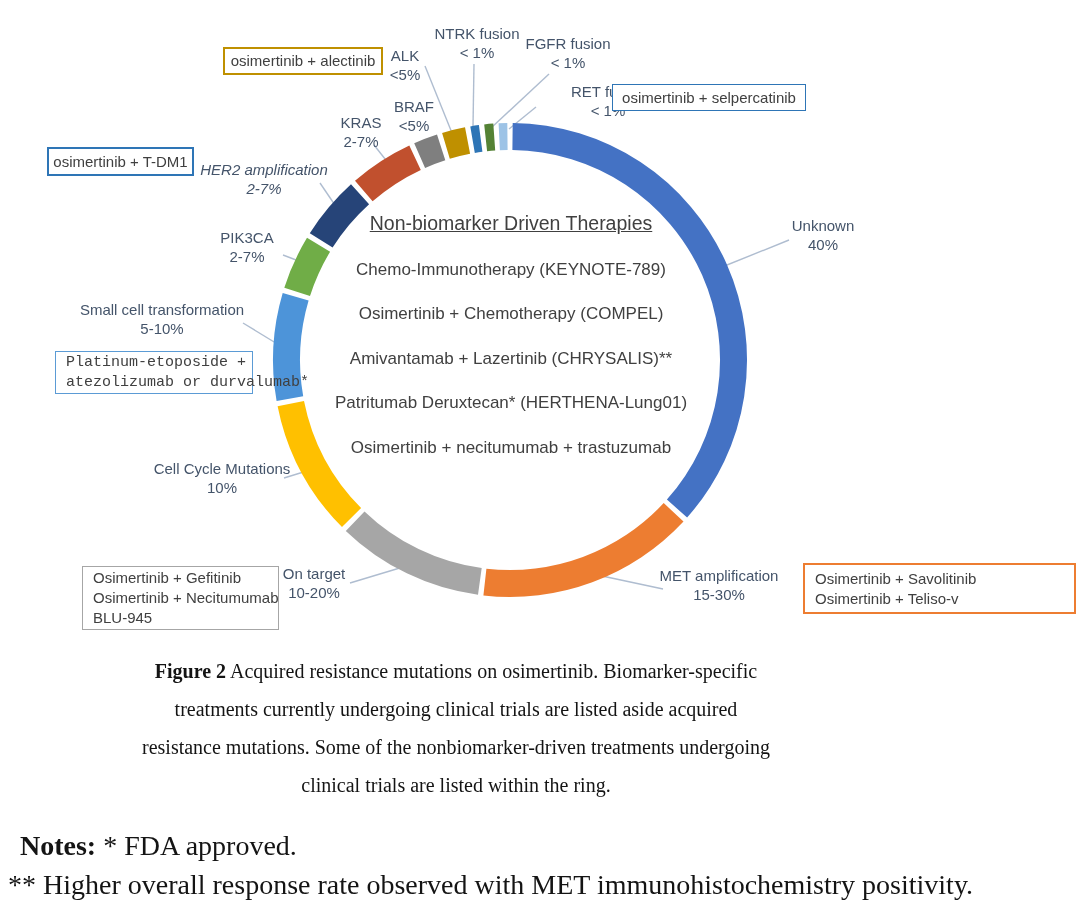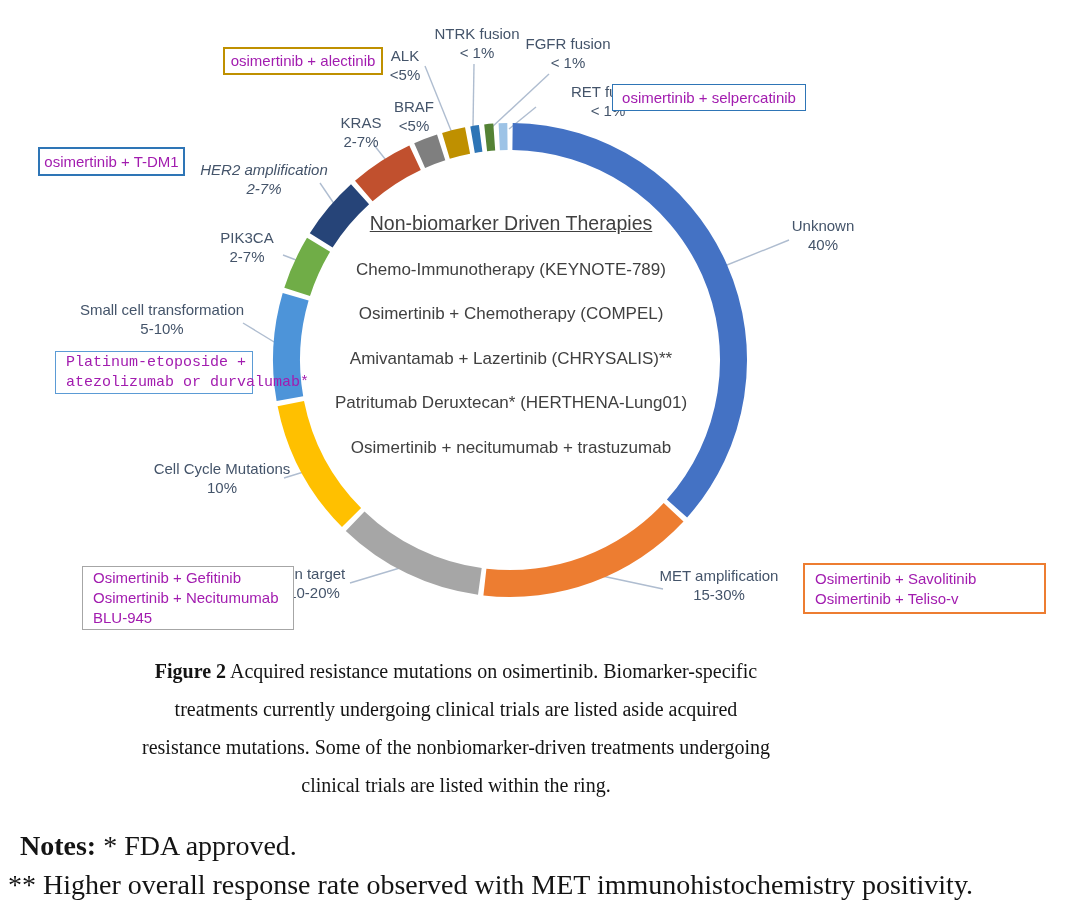--- a/index.html
+++ b/index.html
@@ -2,21 +2,21 @@
 <html><head>
 <meta charset="utf-8">
 <style>
   html,body{margin:0;padding:0;background:#ffffff;}
   body{width:1092px;height:918px;position:relative;font-family:"Liberation Sans",sans-serif;}
   #figure-area{position:absolute;left:0;top:0;width:1092px;height:650px;}
   #ring-svg{position:absolute;left:0;top:0;}
   .seg-label{position:absolute;transform:translateX(-50%);text-align:center;
     color:#44546A;font-size:15px;line-height:19px;white-space:nowrap;}
   .tbox{position:absolute;background:#ffffff;border:2px solid #888;box-sizing:border-box;
-    color:#a21caf;font-size:15px;line-height:20px;display:flex;flex-direction:column;justify-content:center;}
+    color:#404040;font-size:15px;line-height:20px;display:flex;flex-direction:column;justify-content:center;}
   .tbox.center{align-items:center;text-align:center;}
   .tbox.left{align-items:flex-start;text-align:left;padding-left:10px;padding-right:8px;}
   .tbox div{white-space:nowrap;}
   #center-panel{position:absolute;left:310px;top:212px;width:402px;text-align:center;color:#404040;}
   #center-title{font-size:19.5px;text-decoration:underline;white-space:nowrap;}
   .center-item{font-size:17px;margin-top:24.5px;white-space:nowrap;}
   #caption-block{position:absolute;left:0;top:652px;width:912px;text-align:center;
     font-family:"Liberation Serif",serif;font-size:20px;line-height:38px;color:#141414;}
   #notes-block{position:absolute;left:8px;top:826px;width:1080px;text-align:left;
     font-family:"Liberation Serif",serif;font-size:28px;line-height:39px;color:#141414;}
@@ -124,36 +124,36 @@
   </div>
 
   <div class="tbox center" id="box-alectinib" style="left: 223px; top: 47px; width: 160px; height: 28px; border-color: rgb(191, 144, 0);">
     <div>osimertinib + alectinib</div>
   </div>
 
   <div class="tbox center" id="box-selpercatinib" style="left: 612px; top: 84px; width: 194px; height: 27px; border-width: 1.5px; border-color: rgb(46, 117, 182);">
     <div>osimertinib + selpercatinib</div>
   </div>
 
-  <div class="tbox center" id="box-tdm1" style="left: 38px; top: 147px; width: 147px; height: 29px; border-color: rgb(46, 117, 182);">
+  <div class="tbox center" id="box-tdm1" style="left: 47px; top: 147px; width: 147px; height: 29px; border-color: rgb(46, 117, 182);">
     <div>osimertinib + T-DM1</div>
   </div>
 
   <div class="tbox left" id="box-platinum" style="left: 55px; top: 351px; width: 198px; height: 43px; border-width: 1.5px; border-color: rgb(91, 155, 213); font-family: Liberation Mono, monospace;">
     <div>Platinum-etoposide +</div>
     <div>atezolizumab or durvalumab*</div>
   </div>
 
-  <div class="tbox left" id="box-gefitinib" style="left: 82px; top: 566px; width: 212px; height: 64px; border-width: 1.5px; border-color: rgb(166, 166, 166);">
+  <div class="tbox left" id="box-gefitinib" style="left: 82px; top: 566px; width: 197px; height: 64px; border-width: 1.5px; border-color: rgb(166, 166, 166);">
     <div>Osimertinib + Gefitinib</div>
     <div>Osimertinib + Necitumumab</div>
     <div>BLU-945</div>
   </div>
 
-  <div class="tbox left" id="box-savolitinib" style="left: 803px; top: 563px; width: 243px; height: 51px; border-color: rgb(237, 125, 49);">
+  <div class="tbox left" id="box-savolitinib" style="left: 803px; top: 563px; width: 273px; height: 51px; border-color: rgb(237, 125, 49);">
     <div>Osimertinib + Savolitinib</div>
     <div>Osimertinib + Teliso-v</div>
   </div>
 </div>
 
 <div id="caption-block">
   <div class="cap-line"><strong>Figure 2</strong> <span>Acquired resistance mutations on osimertinib. Biomarker-specific</span></div>
   <div class="cap-line">treatments currently undergoing clinical trials are listed aside acquired</div>
   <div class="cap-line">resistance mutations. Some of the nonbiomarker-driven treatments undergoing</div>
   <div class="cap-line">clinical trials are listed within the ring.</div>

